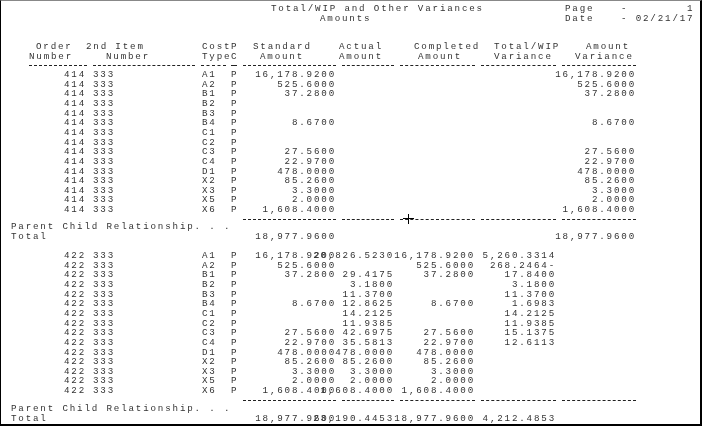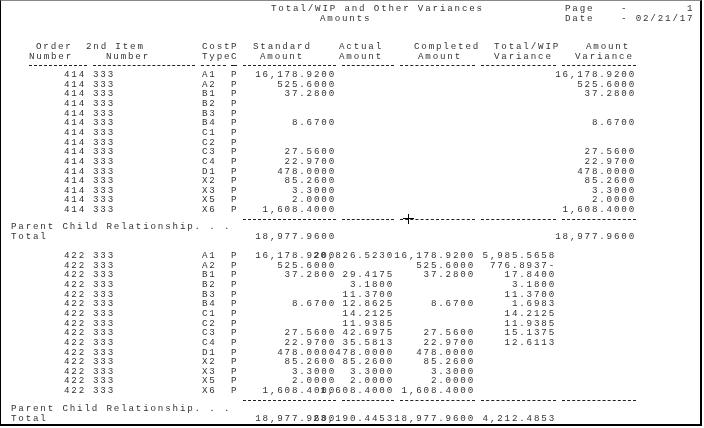--- a/index.html
+++ b/index.html
@@ -180,30 +180,30 @@
     </div>
   <div id="group-1">
       <div>
         <div class="ln c r" style="top: 251px; right: 618px;">422</div>
         <div class="ln c" style="top: 251px; left: 93px;">333</div>
         <div class="ln c" style="top: 251px; left: 202px;">A1</div>
         <div class="ln c" style="top: 251px; left: 231px;">P</div>
         <div class="ln c r" style="top: 251px; right: 368px;">16,178.9200</div>
         <div class="ln c r" style="top: 251px; right: 310px;">20,826.5230</div>
         <div class="ln c r" style="top: 251px; right: 229px;">16,178.9200</div>
-        <div class="ln c r" style="top: 251px; right: 148px;">5,985.5658</div>
+        <div class="ln c r" style="top: 251px; right: 148px;">5,260.3314</div>
       </div>
       <div>
         <div class="ln c r" style="top: 261px; right: 618px;">422</div>
         <div class="ln c" style="top: 261px; left: 93px;">333</div>
         <div class="ln c" style="top: 261px; left: 202px;">A2</div>
         <div class="ln c" style="top: 261px; left: 231px;">P</div>
         <div class="ln c r" style="top: 261px; right: 368px;">525.6000</div>
         <div class="ln c r" style="top: 261px; right: 229px;">525.6000</div>
-        <div class="ln c r" style="top: 261px; right: 148px;">776.8937-</div>
+        <div class="ln c r" style="top: 261px; right: 148px;">268.2464-</div>
       </div>
       <div>
         <div class="ln c r" style="top: 270px; right: 618px;">422</div>
         <div class="ln c" style="top: 270px; left: 93px;">333</div>
         <div class="ln c" style="top: 270px; left: 202px;">B1</div>
         <div class="ln c" style="top: 270px; left: 231px;">P</div>
         <div class="ln c r" style="top: 270px; right: 368px;">37.2800</div>
         <div class="ln c r" style="top: 270px; right: 310px;">29.4175</div>
         <div class="ln c r" style="top: 270px; right: 229px;">37.2800</div>
         <div class="ln c r" style="top: 270px; right: 148px;">17.8400</div>

